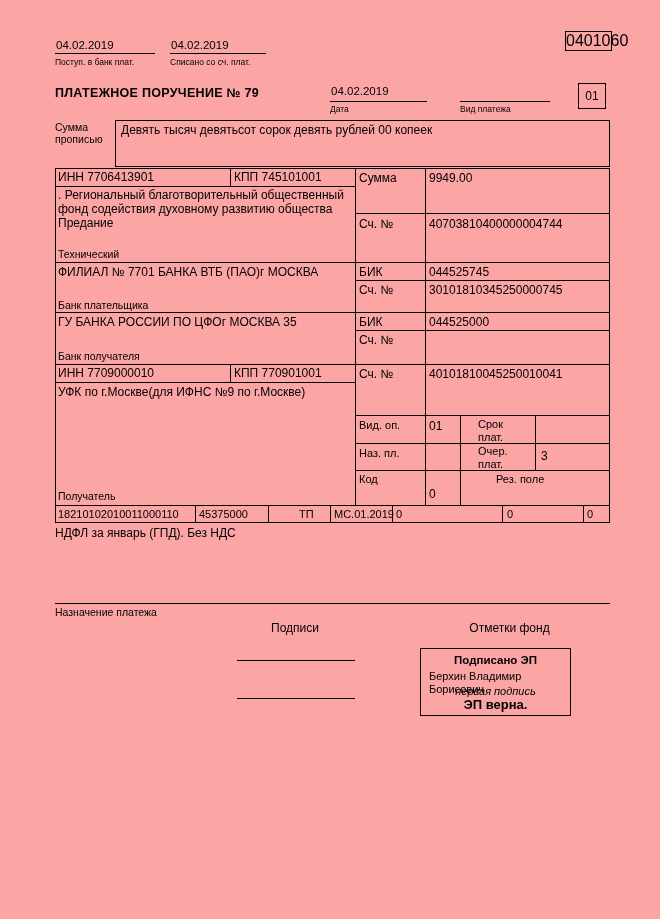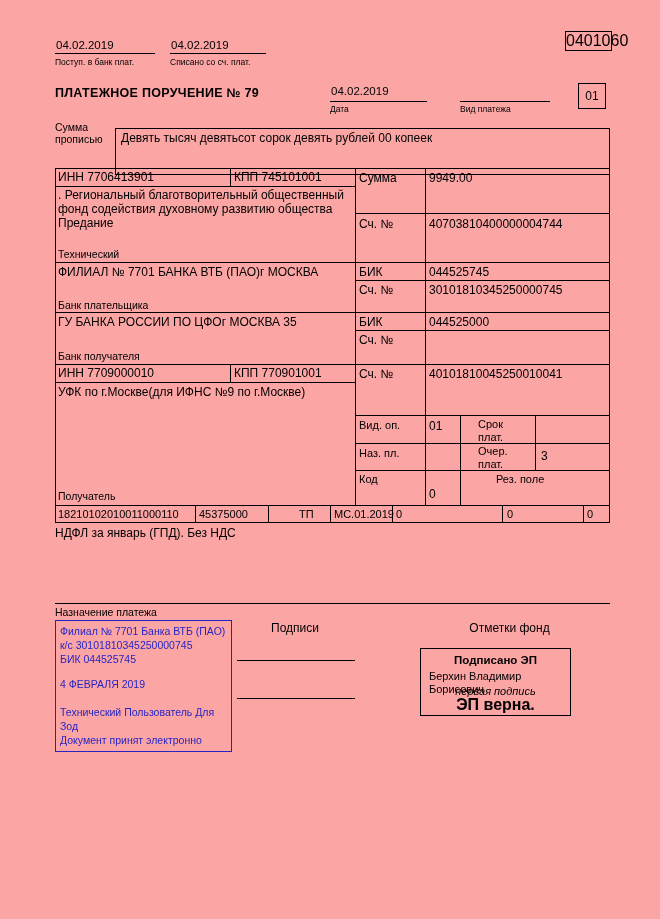--- a/index.html
+++ b/index.html
@@ -22,21 +22,21 @@
       font-size:16px;line-height:18px;text-align:left;}
 
   [data-name="doc-title"]{left:55px;top:86px;font-size:12.5px;font-weight:bold;letter-spacing:.3px;}
   [data-name="doc-date-value"]{left:331px;top:85px;font-size:11.5px;}
   [data-name="doc-date-label"]{left:330px;top:104px;}
   [data-name="payment-type-label"]{left:460px;top:104px;}
   [data-name="status-code-box"]{left:578px;top:83px;width:28px;height:26px;border:1px solid #000;
       font-size:12px;line-height:24px;text-align:center;}
 
   [data-name="amount-words-label"]{left:55px;top:121px;width:55px;}
-  [data-name="amount-words-box"]{left:115px;top:128px;width:495px;height:47px;border:1px solid #000;}
+  [data-name="amount-words-box"]{left:115px;top:120px;width:495px;height:47px;border:1px solid #000;}
   [data-name="amount-words-value"]{left:5px;top:2px;width:482px;}
 
   [data-name="payer-inn"]{left:58px;top:170px;}
   [data-name="payer-kpp"]{left:234px;top:170px;}
   [data-name="sum-label"]{left:359px;top:171px;}
   [data-name="sum-value"]{left:429px;top:171px;text-align:center;}
   [data-name="payer-name"]{left:58px;top:188px;width:293px;}
   [data-name="payer-account-label"]{left:359px;top:217px;}
   [data-name="payer-account-value"]{left:429px;top:217px;}
   [data-name="payer-section-label"]{left:58px;top:248px;}
@@ -93,21 +93,21 @@
   [data-name="stamp-date"]{left:4px;top:57px;}
   [data-name="stamp-user-line1"]{left:4px;top:85px;}
   [data-name="stamp-user-line2"]{left:4px;top:99px;}
   [data-name="stamp-doc-status"]{left:4px;top:113px;}
 
   [data-name="esign-stamp-box"]{left:420px;top:648px;width:151px;height:68px;
       border:1px solid #000;font-size:11px;line-height:13px;}
   [data-name="esign-title"]{left:0;top:5px;width:100%;text-align:center;font-weight:bold;font-size:11.5px;}
   [data-name="esign-name"]{left:8px;top:21px;}
   [data-name="esign-subtitle"]{left:0;top:36px;width:100%;text-align:center;font-style:italic;}
-  [data-name="esign-verified"]{left:0;top:49px;width:100%;text-align:center;font-weight:bold;font-size:16px;}
+  [data-name="esign-verified"]{left:0;top:49px;width:100%;text-align:center;font-weight:bold;font-size:13px;}
 </style>
 </head>
 <body>
 
 <div class="page" data-name="payment-order-document">
 
   <svg class="abs" data-name="form-grid" width="660" height="919">
     <g stroke="#000" stroke-width="1" shape-rendering="crispEdges">
 
       <line x1="55" y1="53.5" x2="155" y2="53.5"></line>
@@ -218,29 +218,20 @@
   <div class="abs s11" data-name="doc-num-cell">0</div>
   <div class="abs s11" data-name="doc-date-cell">0</div>
   <div class="abs s11" data-name="payment-type-cell">0</div>
 
   <div class="abs t" data-name="purpose-text">НДФЛ за январь (ГПД). Без НДС</div>
   <div class="abs sm" data-name="purpose-label">Назначение платежа</div>
 
   <div class="abs t" data-name="signatures-label">Подписи</div>
   <div class="abs t" data-name="bank-marks-label">Отметки фонд</div>
 
-  <div class="abs" data-name="bank-stamp-box">
-    <div class="abs" data-name="stamp-bank-name">Филиал № 7701 Банка ВТБ (ПАО)</div>
-    <div class="abs" data-name="stamp-corr-account">к/с 30101810345250000745</div>
-    <div class="abs" data-name="stamp-bik">БИК 044525745</div>
-    <div class="abs" data-name="stamp-date">4 ФЕВРАЛЯ 2019</div>
-    <div class="abs" data-name="stamp-user-line1">Технический Пользователь Для</div>
-    <div class="abs" data-name="stamp-user-line2">Зод</div>
-    <div class="abs" data-name="stamp-doc-status">Документ принят электронно</div>
-  </div>
 
   <div class="abs" data-name="esign-stamp-box">
     <div class="abs" data-name="esign-title">Подписано ЭП</div>
     <div class="abs" data-name="esign-name">Берхин Владимир Борисович</div>
     <div class="abs" data-name="esign-subtitle">первая подпись</div>
     <div class="abs" data-name="esign-verified">ЭП верна.</div>
   </div>
 
 </div>
 

